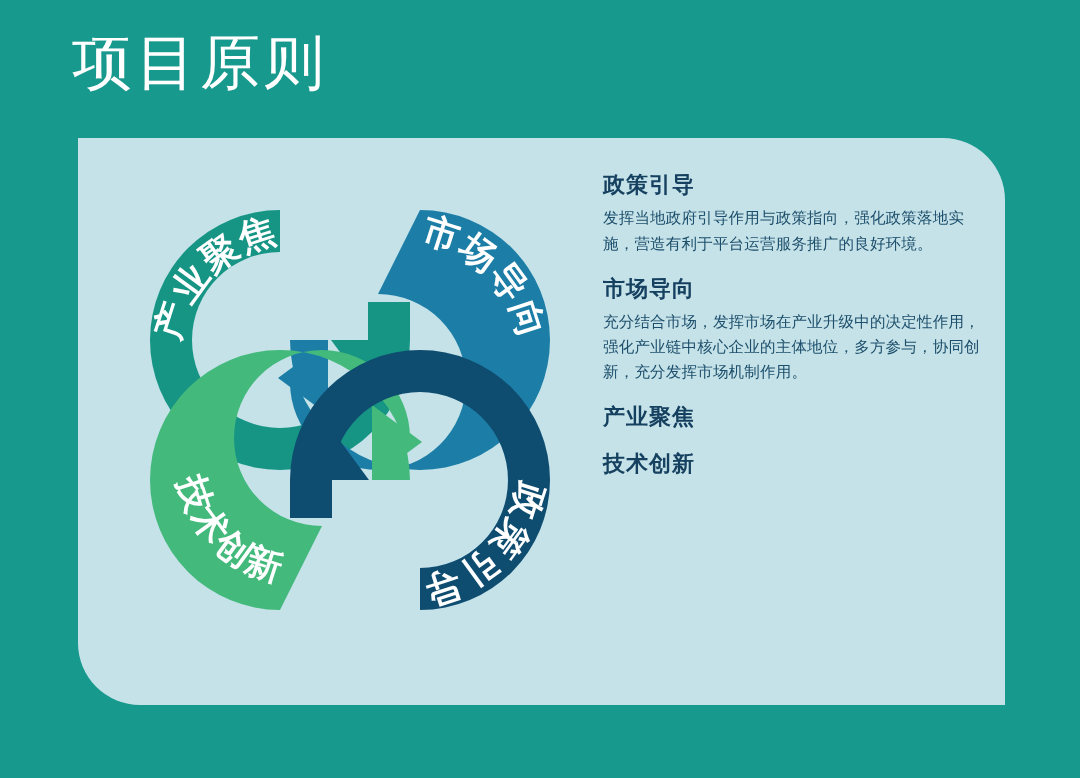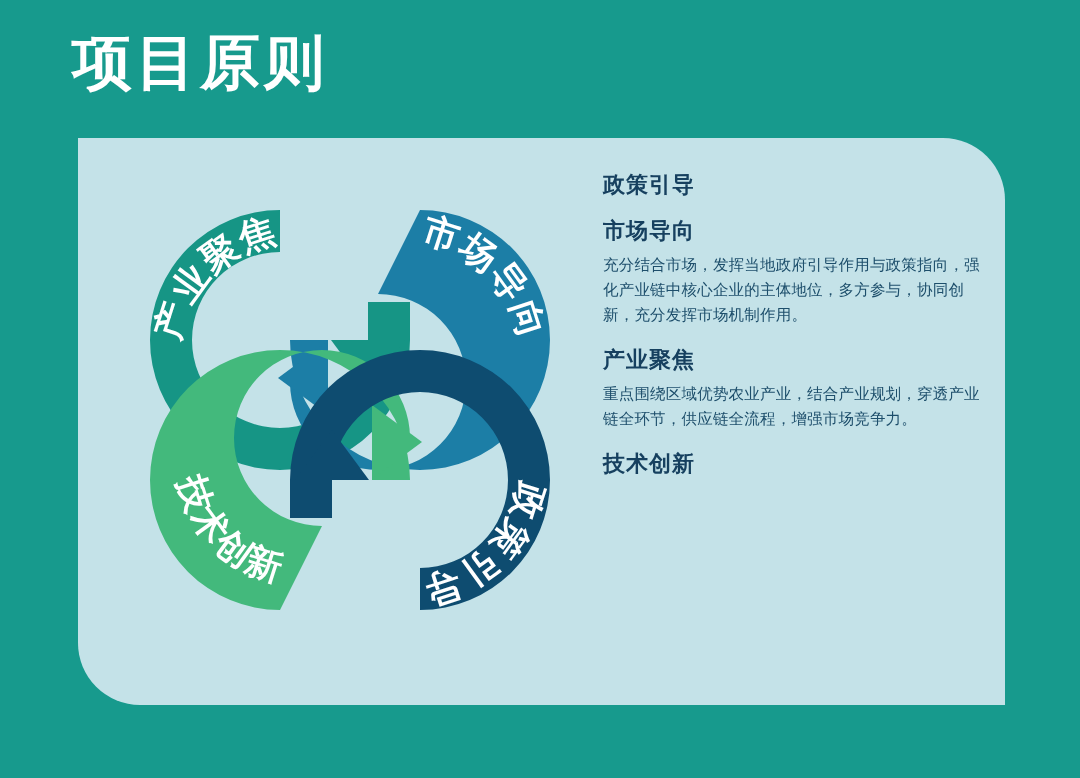--- a/index.html
+++ b/index.html
@@ -13,21 +13,21 @@
     font-family: "Liberation Sans", "DejaVu Sans", sans-serif;
     overflow: hidden;
     position: relative;
   }
 
   .page-title {
     position: absolute;
     left: 72px;
     top: 30px;
     font-size: 60px;
-    font-weight: bold;
+    font-weight: normal;
     color: #ffffff;
     letter-spacing: 4px;
     line-height: 1.1;
     white-space: nowrap;
   }
 
   .panel {
     position: absolute;
     left: 78px;
     top: 138px;
@@ -168,29 +168,29 @@
         <textPath href="#path-br" startOffset="50%" text-anchor="middle">政策引导</textPath>
       </text>
     </g>
   </svg>
 </div>
 
 <div class="content">
 
   <div class="block">
     <div class="block-title">政策引导</div>
+    <div class="block-body">发挥当地政府引导作用与政策指向，强化政策落地实施，营造有利于平台运营服务推广的良好环境。</div>
   </div>
 
   <div class="block">
     <div class="block-title">市场导向</div>
-    <div class="block-body">充分结合市场，发挥当地政府引导作用与政策指向，强化产业链中核心企业的主体地位，多方参与，协同创新，充分发挥市场机制作用。</div>
+    <div class="block-body">充分结合市场，发挥市场在产业升级中的决定性作用，强化产业链中核心企业的主体地位，多方参与，协同创新，充分发挥市场机制作用。</div>
   </div>
 
   <div class="block">
     <div class="block-title">产业聚焦</div>
-    <div class="block-body">重点围绕区域优势农业产业，结合产业规划，穿透产业链全环节，供应链全流程，增强市场竞争力。</div>
   </div>
 
   <div class="block">
     <div class="block-title">技术创新</div>
   </div>
 
 </div>
 
 </body></html>

